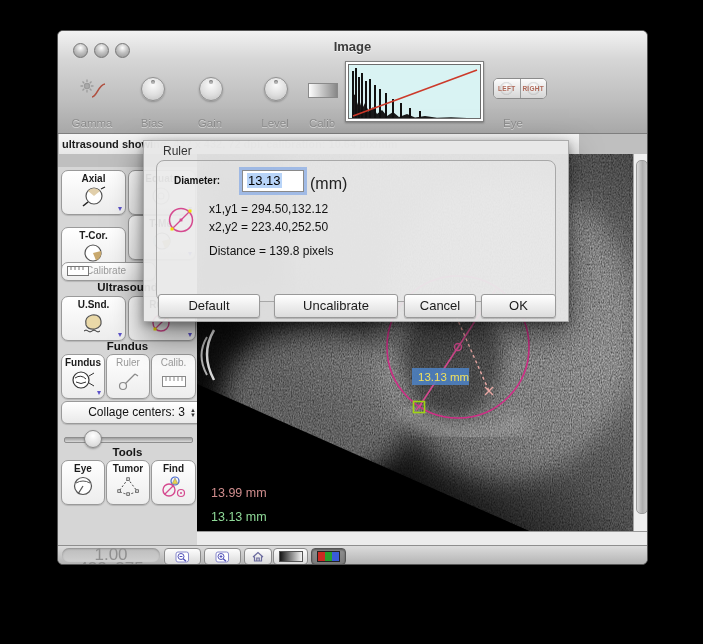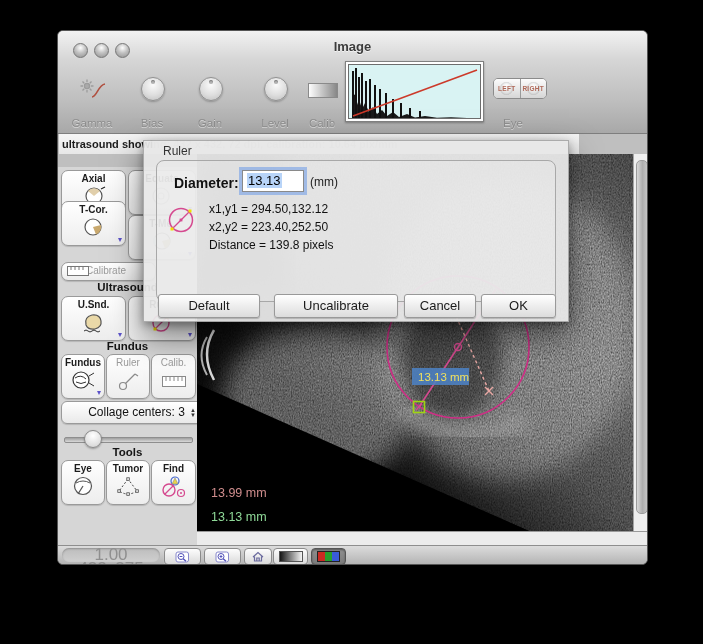--- a/index.html
+++ b/index.html
@@ -58,25 +58,25 @@
   #status-pill{position:absolute;left:4px;top:2px;width:98px;height:14px;border-radius:8px;background:linear-gradient(#bdbdbd,#cfcfcf);
      box-shadow:inset 0 1px 2px rgba(0,0,0,.25);font-size:17px;color:#8f8f8f;text-align:center;line-height:14px;}
   .stbtn{position:absolute;top:2px;height:15px;border:1px solid #8b8b8b;border-radius:4px;background:linear-gradient(#fdfdfd,#dadada);
      display:flex;align-items:center;justify-content:center;box-shadow:0 1px 1px rgba(255,255,255,.5);}
   .stbtn.pressed{background:linear-gradient(#8f8f8f,#7b7b7b);border-color:#555;box-shadow:inset 0 1px 2px rgba(0,0,0,.4);}
   
   #dialog{position:absolute;left:143px;top:140px;width:424px;height:180px;background:rgba(232,232,232,.94);
      border:1px solid rgba(120,120,120,.55);box-shadow:0 14px 30px rgba(0,0,0,.5),0 3px 8px rgba(0,0,0,.3);z-index:60;}
   #dlg-title{position:absolute;left:19px;top:3px;font-size:12px;color:#333;}
   #dlg-box{position:absolute;left:12px;top:19px;width:398px;height:140px;border:1px solid #a8a8a8;border-radius:8px;background:rgba(250,250,250,.18);}
-  #dlg-diam{position:absolute;left:30px;top:34px;font-size:14px;font-weight:600;color:#111;}
+  #dlg-diam{position:absolute;left:30px;top:34px;font-size:10px;font-weight:600;color:#111;}
   #dlg-field{position:absolute;left:98px;top:29px;width:56px;height:20px;background:#fff;border:1px solid #8a8a8a;
      box-shadow:0 0 0 3px rgba(125,165,230,.65);font-size:13px;line-height:20px;padding-left:4px;color:#000;}
   #dlg-field span{background:#b8d4f8;padding:0 1px;}
-  #dlg-unit{position:absolute;left:166px;top:34px;font-size:12px;color:#222;}
+  #dlg-unit{position:absolute;left:166px;top:34px;font-size:16px;color:#222;}
   .dlg-line{position:absolute;left:65px;font-size:12px;color:#111;}
   .dlg-btn{position:absolute;top:153px;height:22px;border:1px solid #999;border-radius:3px;
      background:linear-gradient(#ffffff,#dcdcdc);font-size:13px;color:#1a1a1a;text-align:center;line-height:22px;
      box-shadow:0 1px 1px rgba(0,0,0,.2);}
 </style>
 </head>
 <body>
 
 <div id="win">
 
@@ -173,21 +173,21 @@
 
     <div class="sbtn" style="left:70px;top:3px;width:66px;height:43px">
       <div class="lb">Equate</div>
       <svg width="28" height="24">
         <circle cx="13" cy="11" r="8" fill="#fff" stroke="#9a9a9a" stroke-width="1.2"></circle>
         <circle cx="13" cy="11" r="3" fill="none" stroke="#adadad" stroke-width="1.2"></circle>
       </svg>
       <span class="caret">▾</span>
     </div>
 
-    <div class="sbtn" style="left:3px;top:34px;width:63px;height:43px">
+    <div class="sbtn" style="left:3px;top:60px;width:63px;height:43px">
       <div class="lb">T-Cor.</div>
       <svg width="28" height="24">
         <circle cx="13" cy="11" r="8" fill="#fff" stroke="#555" stroke-width="1.2"></circle>
         <path d="M13,11 L21,9 A8,8 0 0 1 16,18.5 Z" fill="#c9a96e"></path>
       </svg>
       <span class="caret">▾</span>
     </div>
 
     <div class="sbtn" style="left:70px;top:48px;width:66px;height:43px">
       <div class="lb">T-Me.</div>
@@ -439,19 +439,19 @@
       <circle cx="16" cy="16" r="11.5" fill="none" stroke="#d5498f" stroke-width="1.5"></circle>
       <line x1="7" y1="25" x2="25" y2="7" stroke="#d5498f" stroke-width="1.2"></line>
       <rect x="5.5" y="23.5" width="3" height="3" fill="#f0e000"></rect>
       <rect x="23.5" y="5.5" width="3" height="3" fill="#f0e000"></rect>
       <rect x="14.6" y="14.6" width="2.8" height="2.8" fill="#d5498f"></rect>
     </svg>
   </span>
 
   <div class="dlg-line" style="top:61px">x1,y1 = 294.50,132.12</div>
   <div class="dlg-line" style="top:79px">x2,y2 = 223.40,252.50</div>
-  <div class="dlg-line" style="top:97px">Distance = 139.8 pixels</div>
+  <div class="dlg-line" style="top:103px">Distance = 139.8 pixels</div>
 
   <div class="dlg-btn" style="left:14px;width:100px">Default</div>
   <div class="dlg-btn" style="left:130px;width:122px">Uncalibrate</div>
   <div class="dlg-btn" style="left:260px;width:70px">Cancel</div>
   <div class="dlg-btn" style="left:337px;width:73px">OK</div>
 </div>
 
 </body></html>

